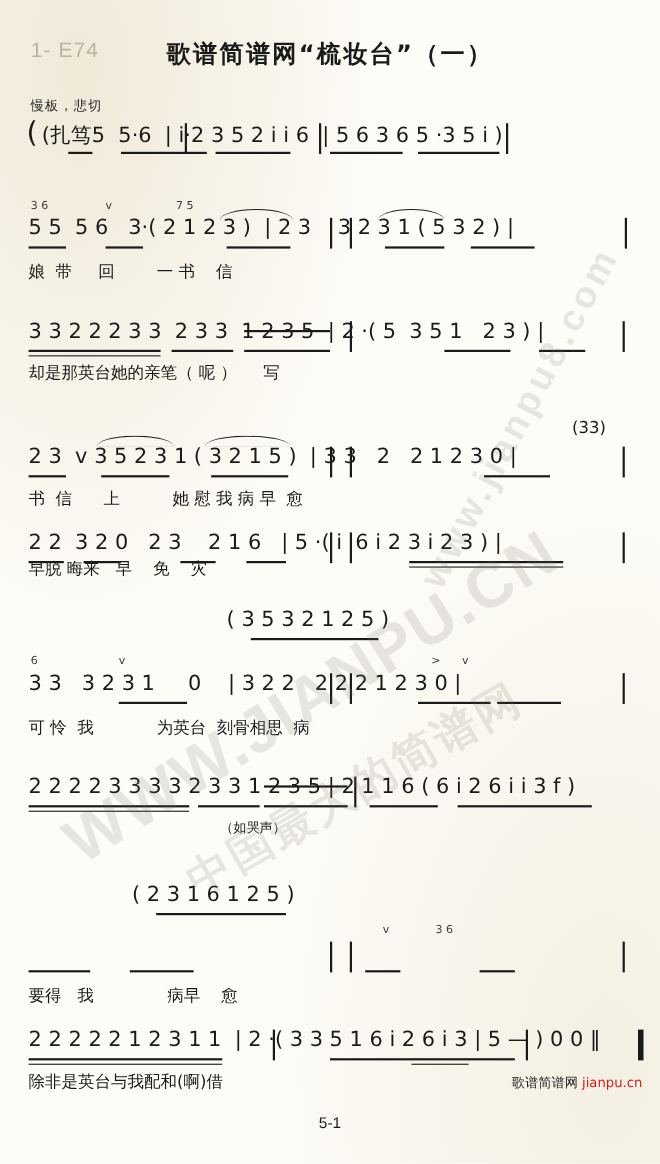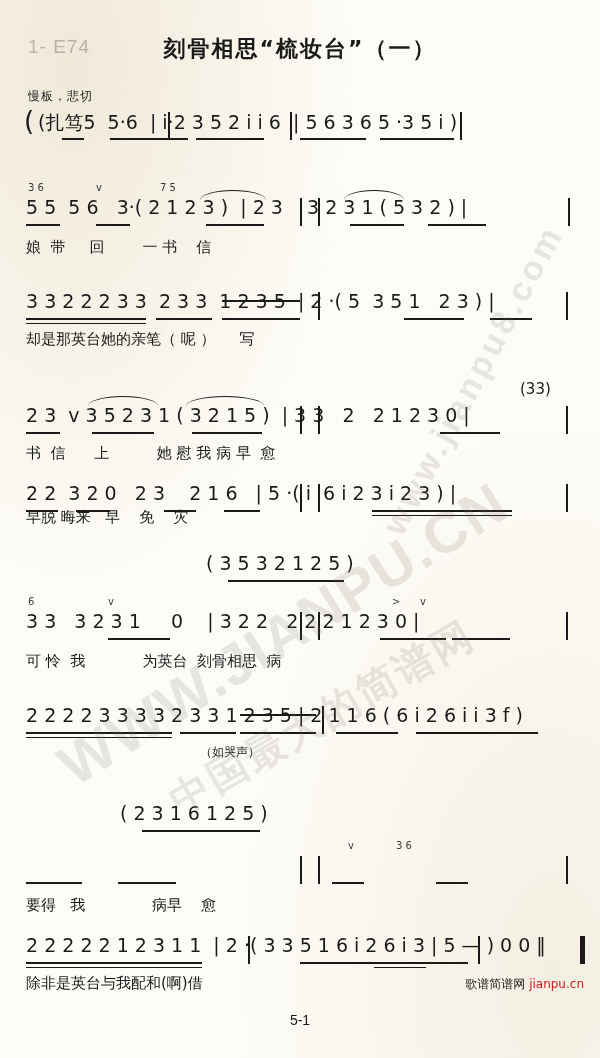--- a/index.html
+++ b/index.html
@@ -180,21 +180,21 @@
 <div class="page">
 
   <div class="watermark">
     <div class="wm-text wm1">WWW.JIANPU.CN</div>
     <div class="wm-text wm2">www.jianpu8.com</div>
     <div class="wm-text wm3">中国最大的简谱网</div>
   </div>
 
   <div class="plate-no">1- E74</div>
   <div class="title-row">
-    <span class="title">刻骨相思“梳妆台”（一）</span>
+    <span class="title">歌谱简谱网“梳妆台”（一）</span>
   </div>
   <div class="tempo">慢板，悲切</div>
 
   <div class="sys" style="top:108px;">
     <div class="bracket" style="left:24px; top:-2px;">(</div>
     <div class="notes" style="left:38px; top:2px;">(扎笃5  5·6  | i·2 3 5 2 i i 6  | 5 6 3 6 5 ·3 5 i )</div>
     <div class="beam" style="left:62px; top:30px; width:22px;"></div>
     <div class="beam" style="left:110px; top:30px; width:78px;"></div>
     <div class="beam" style="left:196px; top:30px; width:68px;"></div>
     <div class="beam" style="left:300px; top:30px; width:66px;"></div>

